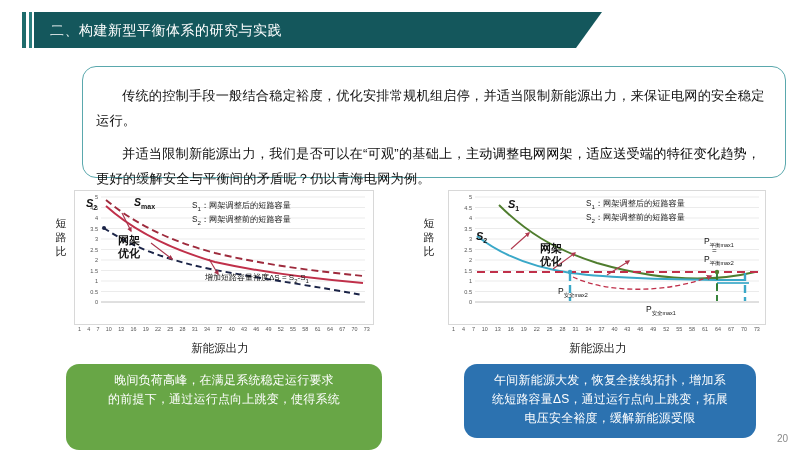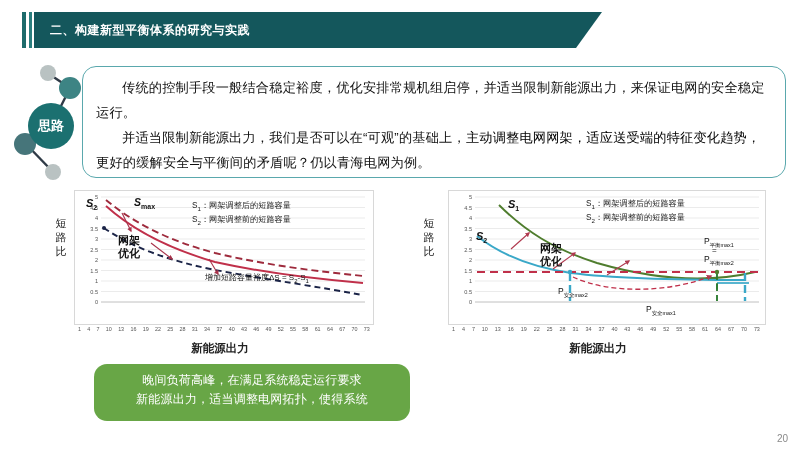--- a/index.html
+++ b/index.html
@@ -36,22 +36,22 @@
     width: 568px; height: 36px;
     background: #14575c;
     clip-path: polygon(0 0, 100% 0, calc(100% - 26px) 100%, 0 100%);
   }
   .title-text {
     position: absolute;
     left: 28px; top: 0;
     height: 36px;
     line-height: 36px;
     color: #ffffff;
-    font-size: 12px;
-    font-weight: bold;
+    font-size: 14px;
+    font-weight: normal;
     letter-spacing: 0.5px;
     white-space: nowrap;
     z-index: 3;
   }
 
   
   .badge-zone {
     position: absolute;
     left: 4px; top: 58px;
     width: 100px; height: 126px;
@@ -86,20 +86,21 @@
     border-radius: 14px;
     background: #ffffff;
     padding: 8px 13px 0 13px;
   }
   .para {
     font-size: 13.2px;
     line-height: 25px;
     color: #111111;
     text-indent: 26px;
     letter-spacing: 0.2px;
+    margin-top: 8px;
   }
   .para .em { font-weight: normal; color: #000000; }
 
   
   .chart-box {
     position: absolute;
     background: #ffffff;
   }
   .chart-box.left  { left: 50px;  top: 186px; width: 340px; height: 170px; }
   .chart-box.right { left: 418px; top: 186px; width: 360px; height: 170px; }
@@ -114,21 +115,20 @@
     text-align: center;
     letter-spacing: 0;
   }
   .ylabel span { display: block; }
   .xlabel {
     position: absolute;
     bottom: 0; left: 0; width: 100%;
     text-align: center;
     font-size: 11.5px;
     color: #222;
-    font-weight: bold;
   }
   .plot-frame {
     position: absolute;
     border: 1px solid #d8d8d8;
     background: #fff;
   }
   .chart-box.left  .plot-frame { left: 24px; top: 4px; width: 300px; height: 135px; }
   .chart-box.right .plot-frame { left: 30px; top: 4px; width: 318px; height: 135px; }
 
   .legend {
@@ -182,21 +182,21 @@
   .callout {
     position: absolute;
     border-radius: 13px;
     color: #ffffff;
     font-size: 12px;
     line-height: 19px;
     text-align: center;
     padding: 7px 10px;
     letter-spacing: 0.2px;
   }
-  .callout.green { left: 66px;  top: 364px; width: 316px; height: 57px; background: #68a646; margin-left: 28px; }
+  .callout.green { left: 66px;  top: 364px; width: 316px; height: 86px; background: #68a646; }
   .callout.blue  { left: 464px; top: 364px; width: 292px; height: 74px; background: #2c72b0; }
 
   .page-num {
     position: absolute;
     right: 12px; bottom: 6px;
     font-size: 10px;
     color: #8a8a8a;
   }
 </style>
 </head>
@@ -204,34 +204,20 @@
 
 <div id="slide">
 
   <div class="title-wrap">
     <div class="title-bar-accent1"></div>
     <div class="title-bar-accent2"></div>
     <div class="title-bar-body"></div>
     <div class="title-text">二、构建新型平衡体系的研究与实践</div>
   </div>
 
-  <div class="badge-zone">
-    <svg width="100" height="126" viewBox="0 0 100 126">
-      <line x1="47" y1="68" x2="66" y2="30" stroke="#2f3a46" stroke-width="2.4"></line>
-      <line x1="66" y1="30" x2="45" y2="16" stroke="#2f3a46" stroke-width="2.4"></line>
-      <line x1="47" y1="68" x2="22" y2="86" stroke="#2f3a46" stroke-width="2.4"></line>
-      <line x1="22" y1="86" x2="48" y2="113" stroke="#2f3a46" stroke-width="2.4"></line>
-      <circle cx="66" cy="30" r="11" fill="#3d8484"></circle>
-      <circle cx="44" cy="15" r="8" fill="#b9c2c2"></circle>
-      <circle cx="21" cy="86" r="11" fill="#46757a"></circle>
-      <circle cx="49" cy="114" r="8" fill="#b9c2c2"></circle>
-    </svg>
-    <div class="badge-circle"></div>
-    <div class="badge-label">思路</div>
-  </div>
 
   <div class="text-card">
     <div class="para">传统的控制手段一般结合稳定裕度，优化安排常规机组启停，并适当限制新能源出力，来保证电网的安全稳定运行。</div>
     <div class="para"><span>并适当限制新能源出力，我们是否可以在“可观”的基础上，</span><span class="em">主动调整电网网架，适应送受端的特征变化趋势</span><span>，更好的缓解安全与平衡间的矛盾呢？仍以青海电网为例。</span></div>
   </div>
 
   <div class="chart-box left">
 
     <div class="ylabel">
       <span>短</span>
@@ -455,18 +441,23 @@
         <span>67</span>
         <span>70</span>
       <span>73</span>
     </div>
 
     <div class="xlabel">新能源出力</div>
   </div>
 
   <div class="callout green">
     <div>晚间负荷高峰，在满足系统稳定运行要求</div>
-    <div>新能源出力，适当调整电网拓扑，使得系统</div>
-  </div>
-
+    <div>的前提下，通过运行点向上跳变，使得系统</div>
+  </div>
+
+  <div class="callout blue">
+    <div>午间新能源大发，恢复全接线拓扑，增加系</div>
+    <div>统短路容量ΔS，通过运行点向上跳变，拓展</div>
+    <div>电压安全裕度，缓解新能源受限</div>
+  </div>
 
   <div class="page-num">20</div>
 </div>
 
 </body></html>

